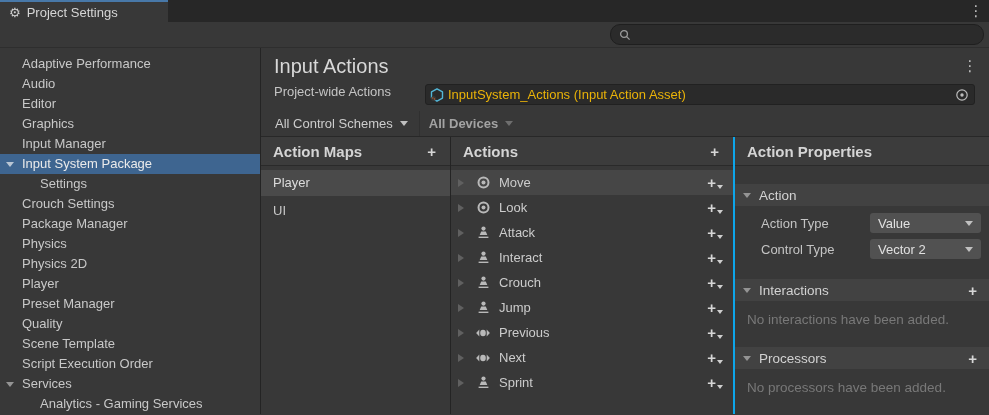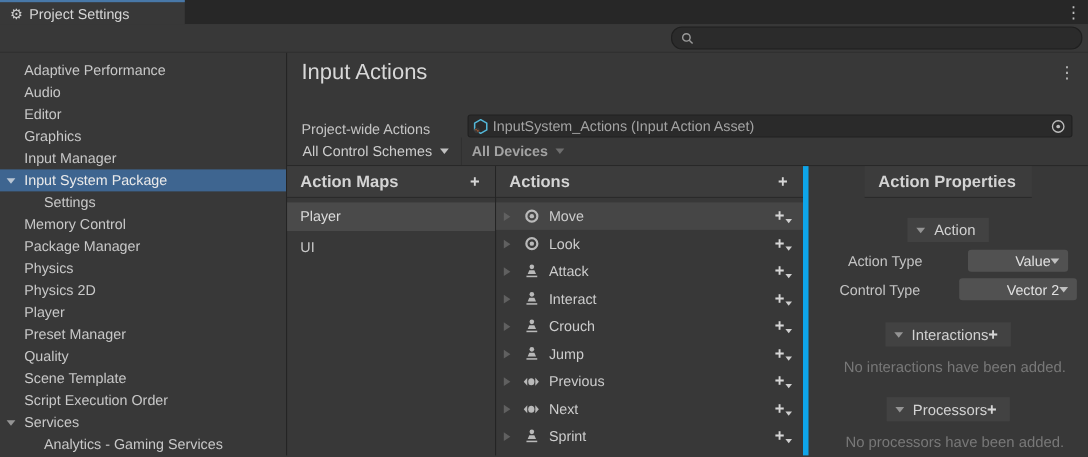--- a/index.html
+++ b/index.html
@@ -54,44 +54,44 @@
   .tri-down {
     position:absolute; left:6px; top:8px; width:0; height:0;
     border-left:4px solid transparent; border-right:4px solid transparent;
     border-top:5px solid #949494;
   }
   .side-item.selected .tri-down { border-top-color:#b9c6d4; }
   
   .main { flex:1; display:flex; flex-direction:column; min-width:0; }
   .title-row { height:36px; display:flex; align-items:center; padding:0 6px 0 13px; }
   .page-title { flex:1; font-size:20px; font-weight:normal; color:#d8d8d8; }
-  .pw-row { height:27px; display:flex; align-items:flex-end; padding:0 14px 0 13px;margin-top:14px; }
+  .pw-row { height:27px; display:flex; align-items:flex-start; padding:0 14px 0 13px; }
   .pw-label { width:151px; color:#c4c4c4; }
   .obj-field {
     flex:1; height:21px; background:#2a2a2a; border:1px solid #212121;
     border-radius:3px; display:flex; align-items:center; padding-left:3px;
   }
-  .obj-field .asset-text { flex:1; color:#a3a3a3; padding-left:3px; white-space:nowrap; overflow:hidden; }
+  .obj-field .asset-text { flex:1; color:#eab308; padding-left:3px; white-space:nowrap; overflow:hidden; }
   .obj-picker { width:24px; align-self:stretch; display:flex; align-items:center; justify-content:center; }
   .schemes-row { height:25px; display:flex; align-items:stretch; padding-left:5px; }
   .toolbar-dd { display:flex; align-items:center; gap:7px; padding:0 11px 0 9px; color:#cdcdcd; }
   .toolbar-dd.first { border-right:1px solid #303030; }
   .toolbar-dd.disabled { color:#a3a3a3;font-weight:bold; }
   .caret {
     width:0; height:0;
     border-left:4px solid transparent; border-right:4px solid transparent;
     border-top:5px solid #c0c0c0;
   }
   .toolbar-dd.disabled .caret { border-top-color:#6e6e6e; }
   
   .columns { flex:1; display:flex; border-top:1px solid #282828; min-height:0; }
   .col { display:flex; flex-direction:column; min-width:0; }
   .col-maps { width:190px; border-right:1px solid #242424; flex-shrink:0; }
-  .col-actions { width:284px; border-right:5px solid #0ea5e9; flex-shrink:0; }
-  .col-props { flex:1;align-items:center; }
+  .col-actions { width:284px; border-right:2px solid #0ea5e9; flex-shrink:0; }
+  .col-props { flex:1; }
   .col-header {
     height:29px; background:#3c3c3c; border-bottom:1px solid #2a2a2a;
     display:flex; align-items:center; padding:0 14px 0 12px;
     font-size:15px; font-weight:bold; color:#d4d4d4;
   }
   .col-header .add-btn { margin-left:auto; }
   .add-btn { display:flex; align-items:center; color:#d6d6d6; }
   .add-btn .plus { font-size:15px; font-weight:bold; line-height:1; }
   .add-btn .add-caret {
     width:0; height:0; margin-left:1px; margin-top:9px;
@@ -121,21 +121,21 @@
   .section-bar .tri-down { position:static; margin-right:8px; }
   .section-bar .add-btn { margin-left:auto; }
   .sb-first { margin-top:18px; }
   .prop-row { height:26px; display:flex; align-items:center; padding:0 8px 0 26px; }
   .prop-row.first { margin-top:4px; }
   .prop-label { width:109px; color:#c4c4c4; }
   .dropdown {
     flex:1; height:20px; background:#515151; border-radius:3px;
     display:flex; align-items:center; padding:0 8px; color:#e0e0e0;
   }
-  .dropdown .dd-value { flex:1; white-space:nowrap; overflow:hidden;margin-left:35px; }
+  .dropdown .dd-value { flex:1; white-space:nowrap; overflow:hidden; }
   .empty-text { color:#787878; font-size:13.5px; padding:11px 0 0 12px; }
   .gap18 { height:17px; }
   .gap21 { height:20px; }
   svg { display:block; }
 </style>
 </head>
 <body>
 
 <div class="tabbar">
   <div class="tab">
@@ -166,21 +166,21 @@
     <div class="side-item"><span>Adaptive Performance</span></div>
     <div class="side-item"><span>Audio</span></div>
     <div class="side-item"><span>Editor</span></div>
     <div class="side-item"><span>Graphics</span></div>
     <div class="side-item"><span>Input Manager</span></div>
     <div class="side-item selected">
       <span class="tri-down"></span>
       <span>Input System Package</span>
     </div>
     <div class="side-item child"><span>Settings</span></div>
-    <div class="side-item"><span>Memory Control</span></div>
+    <div class="side-item"><span>Crouch Settings</span></div>
     <div class="side-item"><span>Package Manager</span></div>
     <div class="side-item"><span>Physics</span></div>
     <div class="side-item"><span>Physics 2D</span></div>
     <div class="side-item"><span>Player</span></div>
     <div class="side-item"><span>Preset Manager</span></div>
     <div class="side-item"><span>Quality</span></div>
     <div class="side-item"><span>Scene Template</span></div>
     <div class="side-item"><span>Script Execution Order</span></div>
     <div class="side-item">
       <span class="tri-down"></span>

